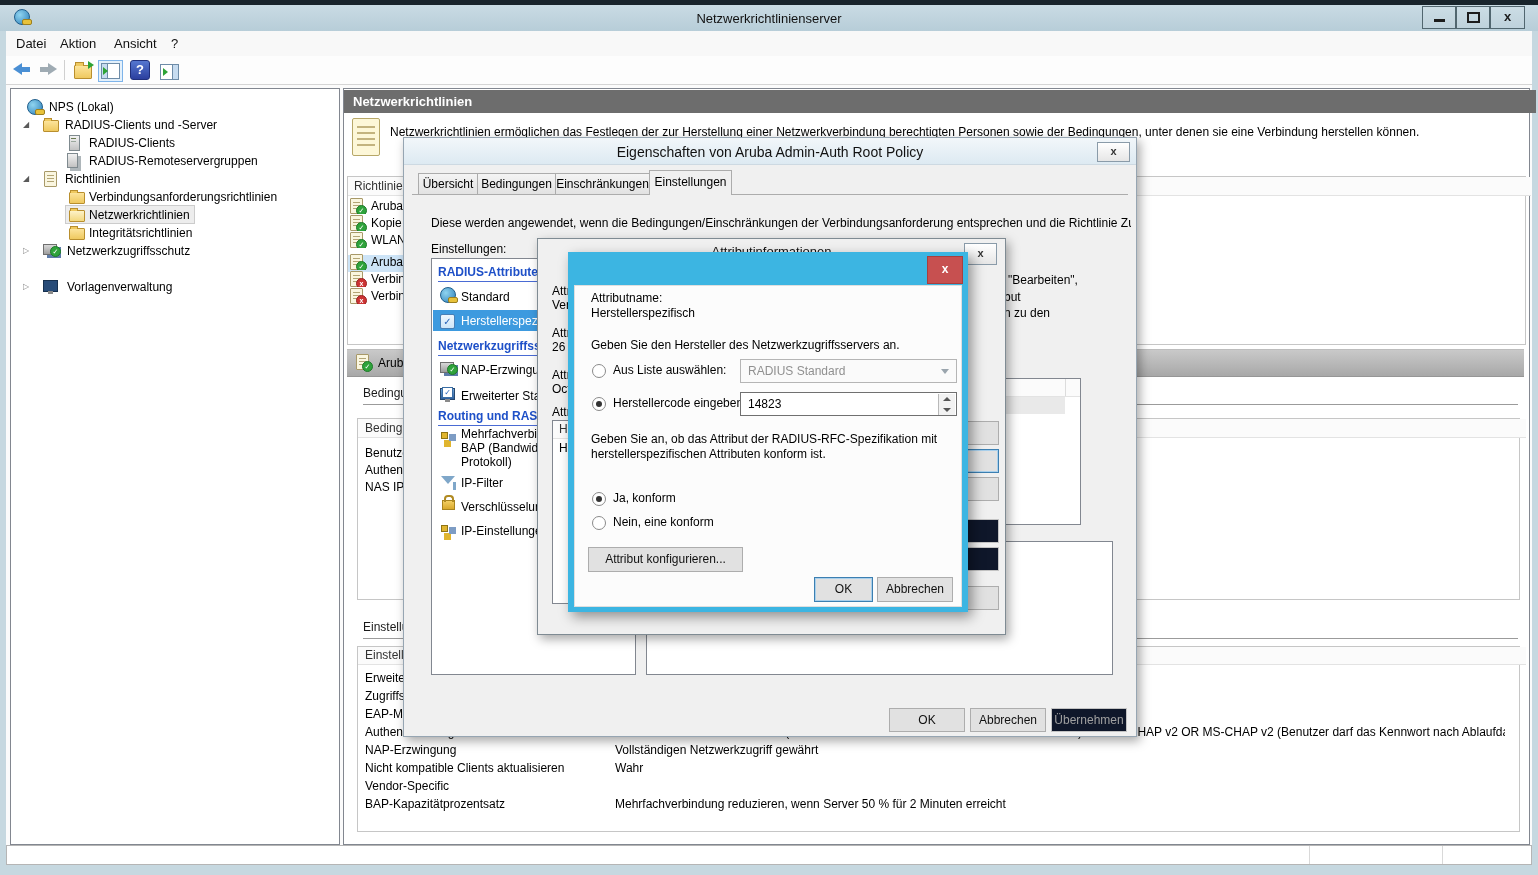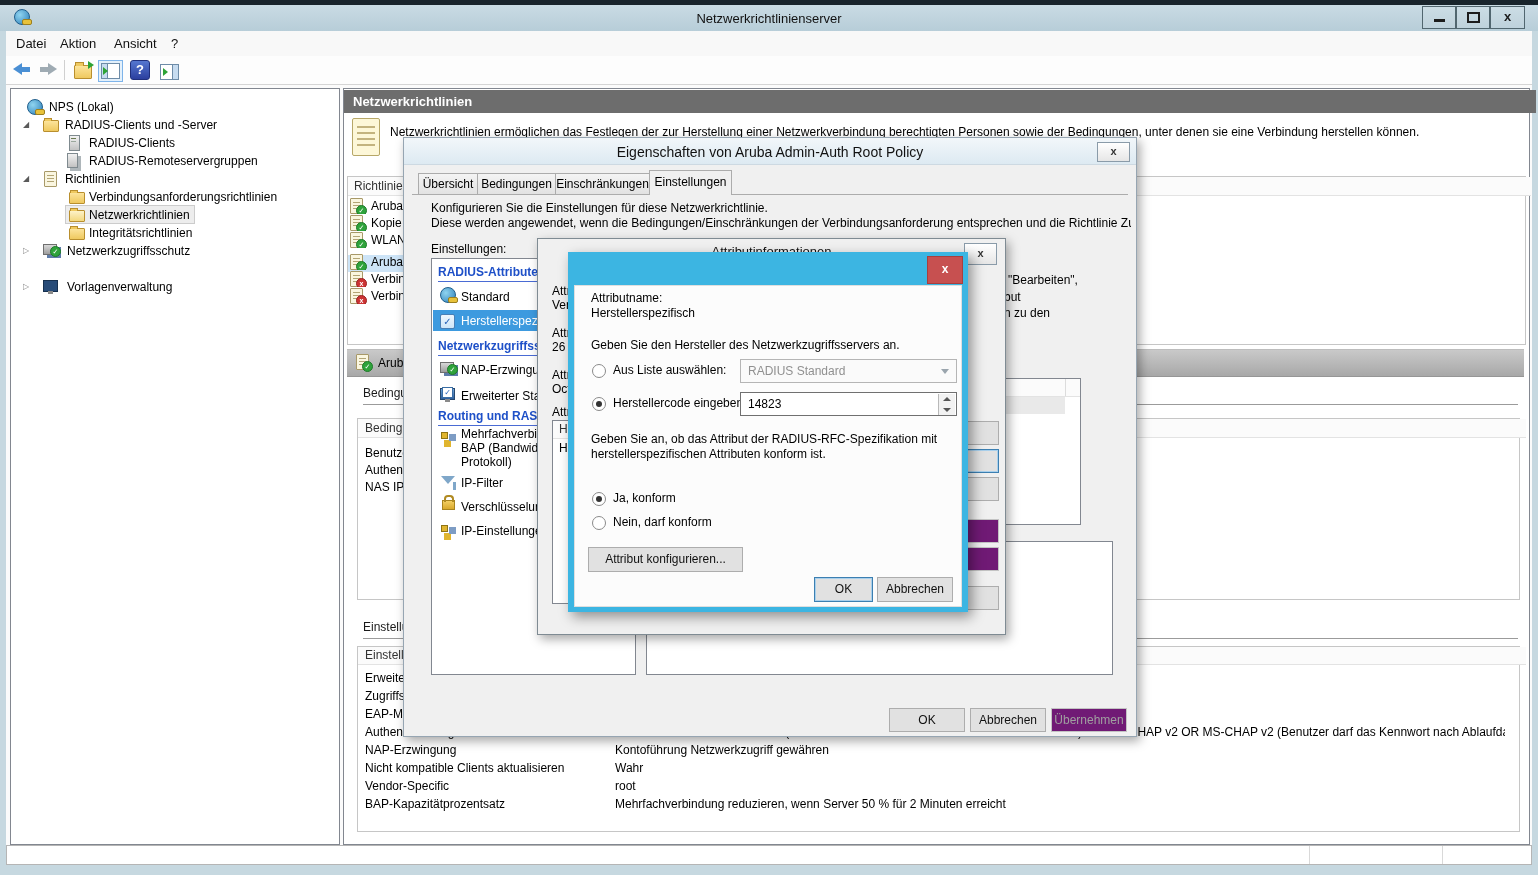--- a/index.html
+++ b/index.html
@@ -102,21 +102,21 @@
   .tab.active{height:24px;line-height:22px;background:#f0f0f0;z-index:3}
   .tabline{position:absolute;height:1px;background:#acacac}
 
   .lbox{background:#fff;border:1px solid #828790}
   .sec-head{position:absolute;font-weight:bold;color:#1e50c8;border-bottom:1px solid #4a6bd4;padding-bottom:2px}
   .li-label{position:absolute;font-size:12px}
   .li-sel{position:absolute;background:#3d9adf;color:#fff}
 
   .btn{position:absolute;background:#e1e1e1;border:1px solid #adadad;text-align:center;font-size:12px;color:#111}
   .btn.focus{border:1px solid #3c7fb1;box-shadow:inset 0 0 0 1px #a9d0ec}
-  .btn.disabled{background:#701a75;border:1px solid #c3c3c3;color:#a0a0a0}
+  .btn.disabled{background:#0f172a;border:1px solid #c3c3c3;color:#a0a0a0}
 
   .radio{position:absolute;width:12px;height:12px;border-radius:50%;border:1px solid #8a8a8a;background:#fff}
   .radio.sel:after{content:"";position:absolute;left:3px;top:3px;width:6px;height:6px;border-radius:50%;background:#333}
 
   .field{position:absolute;background:#fff;border:1px solid #707070}
   .field.dis{background:#fafafa;border:1px solid #b5b5b5;color:#909090}
   .chev-down{position:absolute;width:0;height:0;border-left:4px solid transparent;border-right:4px solid transparent;border-top:5px solid #9aa5ad}
   .spin{position:absolute;right:1px;top:1px;width:16px;height:21px;border-left:1px solid #b9b9b9}
   .spin .up,.spin .dn{position:absolute;left:0;width:100%;height:50%;background:#f2f2f2}
   .spin .up{top:0;border-bottom:1px solid #c9c9c9}
@@ -283,46 +283,44 @@
 <div class="abs sect-title nowrap" style="left:363px;top:620px;width:100px">Einstellungen</div>
 <div class="abs sect-rule" style="left:363px;top:625px;width:1155px;height:13px"></div>
 <div class="abs lbox" style="left:357px;top:646px;width:1161px;height:184px;border-color:#c6c6c6">
   <div class="listhead abs nowrap" style="left:0;top:0;width:100%;height:17px;line-height:17px;padding-left:7px">Einstellung</div>
   <div class="abs nowrap" style="left:7px;top:24px;width:250px">Erweiterte Einstellungen</div>
   <div class="abs nowrap" style="left:7px;top:42px;width:250px">Zugriffsberechtigung</div>
   <div class="abs nowrap" style="left:7px;top:60px;width:250px">EAP-Methode</div>
   <div class="abs nowrap" style="left:7px;top:78px;width:250px">Authentifizierungsmethode</div>
   <div class="abs nowrap" style="left:257px;top:78px;width:890px">MS-CHAP v1 OR MS-CHAP v1 (Benutzer darf das Kennwort nach Ablaufdatum ändern) OR MS-CHAP v2 OR MS-CHAP v2 (Benutzer darf das Kennwort nach Ablaufdatum ä...</div>
   <div class="abs nowrap" style="left:7px;top:96px;width:250px">NAP-Erzwingung</div>
-  <div class="abs nowrap" style="left:257px;top:96px;width:890px">Kontoführung Netzwerkzugriff gewähren</div>
+  <div class="abs nowrap" style="left:257px;top:96px;width:890px">Vollständigen Netzwerkzugriff gewährt</div>
   <div class="abs nowrap" style="left:7px;top:114px;width:250px">Nicht kompatible Clients aktualisieren</div>
   <div class="abs nowrap" style="left:257px;top:114px;width:890px">Wahr</div>
   <div class="abs nowrap" style="left:7px;top:132px;width:250px">Vendor-Specific</div>
-  <div class="abs nowrap" style="left:257px;top:132px;width:890px">root</div>
   <div class="abs nowrap" style="left:7px;top:150px;width:250px">BAP-Kapazitätprozentsatz</div>
   <div class="abs nowrap" style="left:257px;top:150px;width:890px">Mehrfachverbindung reduzieren, wenn Server 50 % für 2 Minuten erreicht</div>
 </div>
 
 <div class="abs statusbar">
   <span class="sep" style="left:1302px"></span>
   <span class="sep" style="left:1435px"></span>
 </div>
 
 <div class="abs dlg" style="left:403px;top:137px;width:732px;height:598px;z-index:10">
   <div class="dlg-titlebar"></div>
   <div class="dlg-title">Eigenschaften von Aruba  Admin-Auth Root Policy</div>
   <div class="dlg-close" style="right:6px;top:4px"><span>x</span></div>
 
   <div class="tab" style="left:14px;top:35px;width:58px">Übersicht</div>
   <div class="tab" style="left:73px;top:35px;width:77px">Bedingungen</div>
   <div class="tab" style="left:151px;top:35px;width:93px">Einschränkungen</div>
   <div class="tab active" style="left:245px;top:32px;width:81px">Einstellungen</div>
   <div class="tabline" style="left:8px;top:56px;width:716px;z-index:1"></div>
 
-  <div class="abs nowrap" style="left:27px;top:63px;width:700px">Konfigurieren Sie die Einstellungen für diese Netzwerkrichtlinie.</div>
   <div class="abs nowrap" style="left:27px;top:78px;width:700px">Diese werden angewendet, wenn die Bedingungen/Einschränkungen der Verbindungsanforderung entsprechen und die Richtlinie Zugriff gewährt.</div>
   <div class="abs nowrap" style="left:27px;top:104px;width:120px">Einstellungen:</div>
 
   <div class="abs lbox" style="left:27px;top:120px;width:203px;height:415px">
     <div class="sec-head" style="left:6px;top:6px;width:189px">RADIUS-Attribute</div>
     <span class="ic ic-globe" style="left:8px;top:28px"></span>
     <span class="li-label" style="left:29px;top:31px">Standard</span>
     <div class="li-sel" style="left:1px;top:51px;width:200px;height:21px">
       <span class="ic ic-bluecheck" style="left:7px;top:4px">✓</span>
       <span class="li-label" style="left:28px;top:4px">Herstellerspezifisch</span>
@@ -415,19 +413,19 @@
           </span>
       </span>
     </div>
 
     <div class="abs nowrap" style="left:16px;top:146px;width:360px">Geben Sie an, ob das Attribut der RADIUS-RFC-Spezifikation mit</div>
     <div class="abs nowrap" style="left:16px;top:161px;width:360px">herstellerspezifischen Attributen konform ist.</div>
 
     <span class="radio sel" style="left:17px;top:206px"></span>
     <div class="abs nowrap" style="left:38px;top:205px;width:200px">Ja, konform</div>
     <span class="radio" style="left:17px;top:230px"></span>
-    <div class="abs nowrap" style="left:38px;top:229px;width:200px">Nein, darf konform</div>
+    <div class="abs nowrap" style="left:38px;top:229px;width:200px">Nein, eine konform</div>
 
     <div class="btn" style="left:13px;top:261px;width:153px;height:23px;line-height:23px">Attribut konfigurieren...</div>
     <div class="btn focus" style="left:239px;top:291px;width:57px;height:23px;line-height:23px">OK</div>
     <div class="btn" style="left:302px;top:291px;width:74px;height:23px;line-height:23px">Abbrechen</div>
   </div>
 </div>
 
 </body></html>

